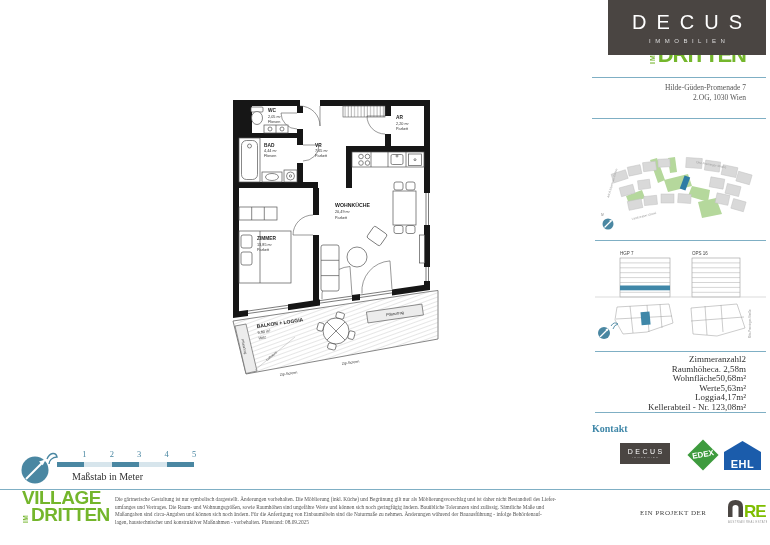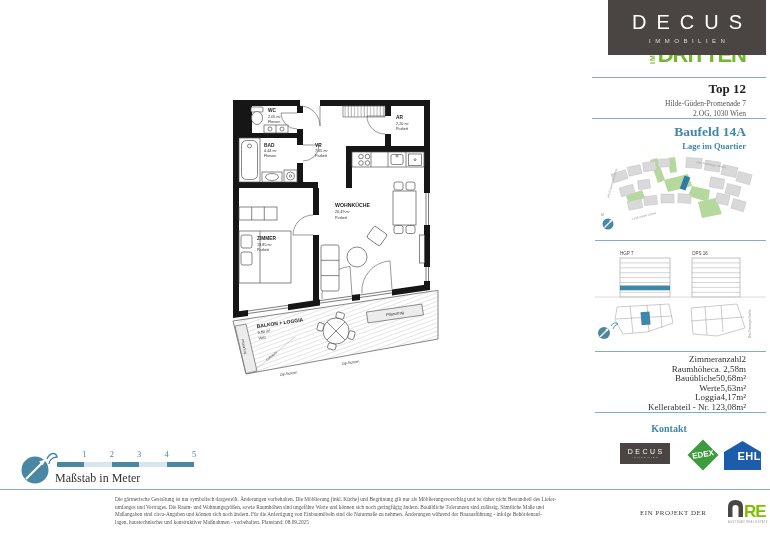--- a/index.html
+++ b/index.html
@@ -20,53 +20,53 @@
   .clip-logo .nm{font-size:22px;font-weight:bold;color:#74b62c;letter-spacing:-1px;line-height:.88;}
   
   .rp{left:592px;width:154px;text-align:right;}
   .top12{font-size:13px;font-weight:bold;color:#222;}
   .addr{font-size:7.5px;color:#555;margin-top:1.5px;}
   .baufeld{font-size:13.5px;font-weight:bold;color:#3f87a8;}
   .baufeld-sub{font-size:8.5px;font-weight:bold;color:#3f87a8;margin-top:1px;}
   .facts{left:597px;top:355px;width:149px;}
   .facts .row{display:flex;justify-content:flex-end;font-size:9px;color:#333;
               line-height:9.6px;font-family:"Liberation Serif",serif;}
-  .kontakt{left:592px;top:423px;width:154px;text-align:center;font-size:10px;font-weight:bold;color:#3f87a8;}
+  .kontakt{left:592px;top:423px;width:154px;text-align:left;font-size:10px;font-weight:bold;color:#3f87a8;}
   .email{left:592px;top:474px;width:174px;text-align:center;font-size:10.5px;font-weight:bold;
          color:#3f87a8;letter-spacing:.2px;}
   
   .decus-sm{left:620px;top:443px;width:50px;height:21px;background:#4a4542;display:flex;
             flex-direction:column;align-items:center;justify-content:center;}
   .decus-sm .t{color:#fff;font-size:7px;letter-spacing:2.5px;padding-left:2.5px;}
   .decus-sm .s{color:#bbb;font-size:2.5px;letter-spacing:1.2px;padding-left:1.2px;margin-top:1px;}
   .edex{left:688px;top:440px;width:30px;height:30px;}
   .edex .dia{position:absolute;left:4px;top:4px;width:22px;height:22px;background:#3e9b3e;
              transform:rotate(45deg);}
   .edex .tx{position:absolute;left:0;top:10px;width:30px;text-align:center;color:#fff;
             font-size:8px;font-weight:bold;transform:rotate(-10deg);}
   .ehl{left:724px;top:441px;width:37px;height:29px;background:#1b5cab;
        clip-path:polygon(50% 0,100% 38%,100% 100%,0 100%,0 38%);}
-  .ehl .tx{position:absolute;left:0;bottom:8px;width:100%;text-align:right;color:#fff;
+  .ehl .tx{position:absolute;left:0;bottom:0;width:100%;text-align:center;color:#fff;
            font-size:11px;font-weight:bold;letter-spacing:.5px;}
   
   .projekt{left:640px;top:509px;font-size:7px;color:#444;letter-spacing:.5px;}
   .disclaimer{left:115px;top:496px;width:478px;font-size:5.3px;color:#555;line-height:7.6px;
               white-space:nowrap;}
   
   .village{left:22px;top:489px;color:#74b62c;}
   .village .l1{font-size:19px;font-weight:bold;letter-spacing:-.5px;line-height:.9;}
   .village .l2{display:flex;align-items:flex-end;gap:2px;}
   .village .im{writing-mode:vertical-rl;transform:rotate(180deg);font-size:6.5px;font-weight:bold;
                height:17px;letter-spacing:.5px;}
   .village .nm{font-size:19px;font-weight:bold;letter-spacing:-.5px;line-height:.9;}
   .scalebar{left:57px;top:449px;width:138px;height:30px;}
   .scalebar .num{position:absolute;top:0;width:10px;text-align:center;font-size:8.5px;
                  color:#4a87a2;font-family:"Liberation Serif",serif;}
   .scalebar .seg{position:absolute;top:13px;height:5px;width:27.4px;}
-  .mass{left:55px;top:471px;font-size:12px;color:#333;font-family:"Liberation Serif",serif;}
+  .mass{left:72px;top:471px;font-size:10px;color:#333;font-family:"Liberation Serif",serif;}
   svg text{font-family:"Liberation Sans",sans-serif;}
 </style>
 </head>
 <body>
 
 <div id="canvas">
 
   <div class="abs clip-logo">
     <span class="im">IM</span>
     <span class="nm">DRITTEN</span>
@@ -78,27 +78,22 @@
   </div>
 
   <div class="sep" style="left:592px;top:77px;width:174px;"></div>
   <div class="sep" style="left:592px;top:118px;width:174px;"></div>
   <div class="sep" style="left:595px;top:240px;width:171px;"></div>
   <div class="sep" style="left:595px;top:351px;width:171px;"></div>
   <div class="sep" style="left:595px;top:412px;width:171px;"></div>
   <div class="sep" style="left:0;top:489px;width:770px;"></div>
 
   <div class="abs rp serif" style="top:81px;">
-    <div class="top12">Top 12</div>
     <div class="addr">Hilde-Güden-Promenade 7</div>
     <div class="addr">2.OG, 1030 Wien</div>
-  </div>
-  <div class="abs rp serif" style="top:124px;">
-    <div class="baufeld">Baufeld 14A</div>
-    <div class="baufeld-sub">Lage im Quartier</div>
   </div>
 
   <svg class="abs" style="left:598px;top:150px;" width="170" height="86" viewBox="0 0 170 86">
     <g fill="#b5d89c">
       <polygon points="52,10 59,8 67,30 60,33"></polygon>
       <polygon points="66,30 90,24 94,36 70,42"></polygon>
       <polygon points="94,36 112,40 110,52 90,46"></polygon>
       <polygon points="100,52 118,48 124,64 104,68"></polygon>
       <polygon points="28,46 44,40 47,48 31,54"></polygon>
       <polygon points="70,8 77,7 79,22 72,23"></polygon>
@@ -188,21 +183,21 @@
   <div class="abs facts">
     <div class="row">
         <span>Zimmeranzahl</span>
         <span>2</span>
       </div>
     <div class="row">
         <span>Raumhöhe</span>
         <span>ca. 2,58m</span>
       </div>
     <div class="row">
-        <span>Bauübliche</span>
+        <span>Wohnfläche</span>
         <span>50,68m²</span>
       </div>
     <div class="row">
         <span>Werte</span>
         <span>5,63m²</span>
       </div>
     <div class="row">
         <span>Loggia</span>
         <span>4,17m²</span>
       </div>
@@ -427,20 +422,27 @@
     <span class="num" style="left:104.6px;">4</span>
     <span class="num" style="left:132px;">5</span>
     <div class="seg" style="left:0;background:#4a87a2;"></div>
     <div class="seg" style="left:27.4px;background:#d7e5ec;"></div>
     <div class="seg" style="left:54.8px;background:#4a87a2;"></div>
     <div class="seg" style="left:82.2px;background:#d7e5ec;"></div>
     <div class="seg" style="left:109.6px;background:#4a87a2;"></div>
   </div>
   <div class="abs mass">Maßstab in Meter</div>
 
+  <div class="abs village">
+    <div class="l1">VILLAGE</div>
+    <div class="l2">
+      <span class="im">IM</span>
+      <span class="nm">DRITTEN</span>
+    </div>
+  </div>
 
   <div class="abs disclaimer serif">
     <div>Die gärtnerische Gestaltung ist nur symbolisch dargestellt. Änderungen vorbehalten. Die Möblierung (inkl. Küche) und Begrünung gilt nur als Möblierungsvorschlag und ist daher nicht Bestandteil des Liefer-</div>
     <div>umfanges und Vertrages. Die Raum- und Wohnungsgrößen, sowie Raumhöhen sind ungefähre Werte und können sich noch geringfügig ändern. Bauübliche Toleranzen sind zulässig. Sämtliche Maße und</div>
     <div>Maßangaben sind circa-Angaben und können sich noch ändern. Für die Anfertigung von Einbaumöbeln sind die Naturmaße zu nehmen. Änderungen während der Bauausführung - infolge Behördenauf-</div>
     <div>lagen, haustechnischer und konstruktiver Maßnahmen - vorbehalten. Planstand: 08.09.2025</div>
   </div>
 
   <div class="abs projekt serif">EIN PROJEKT DER</div>
   <svg class="abs" style="left:727px;top:498px;" width="40" height="27" viewBox="0 0 40 27">

